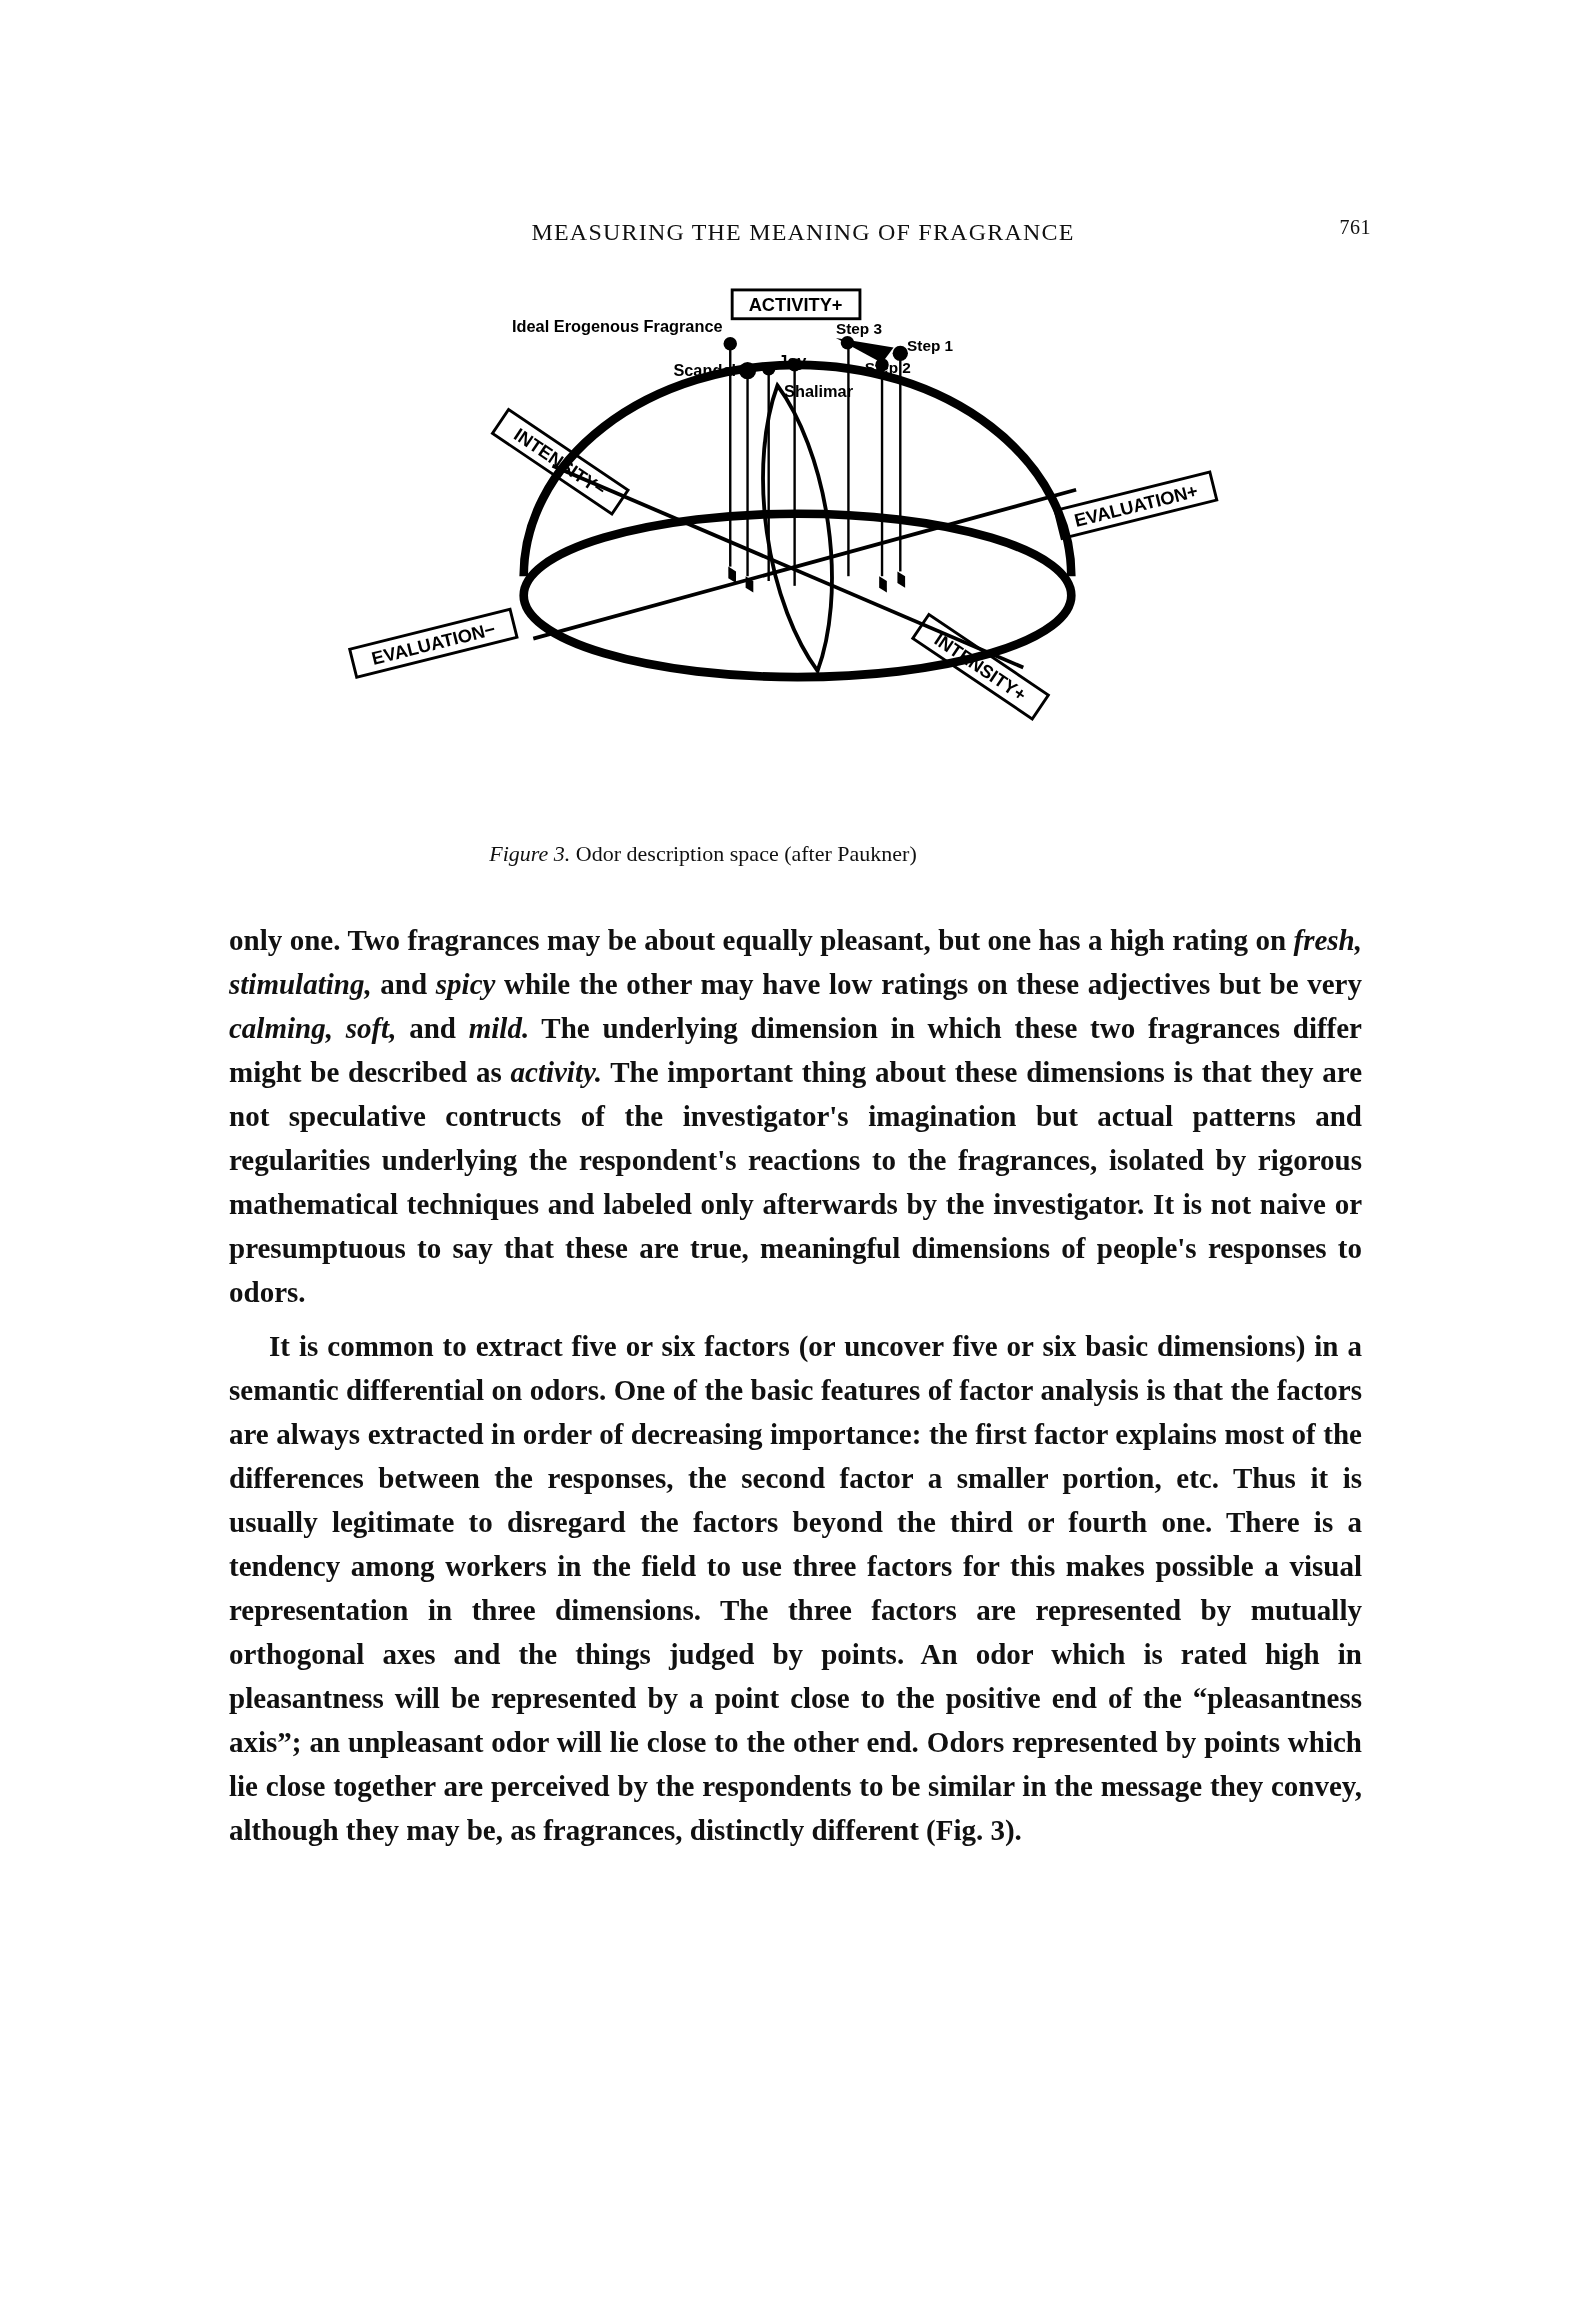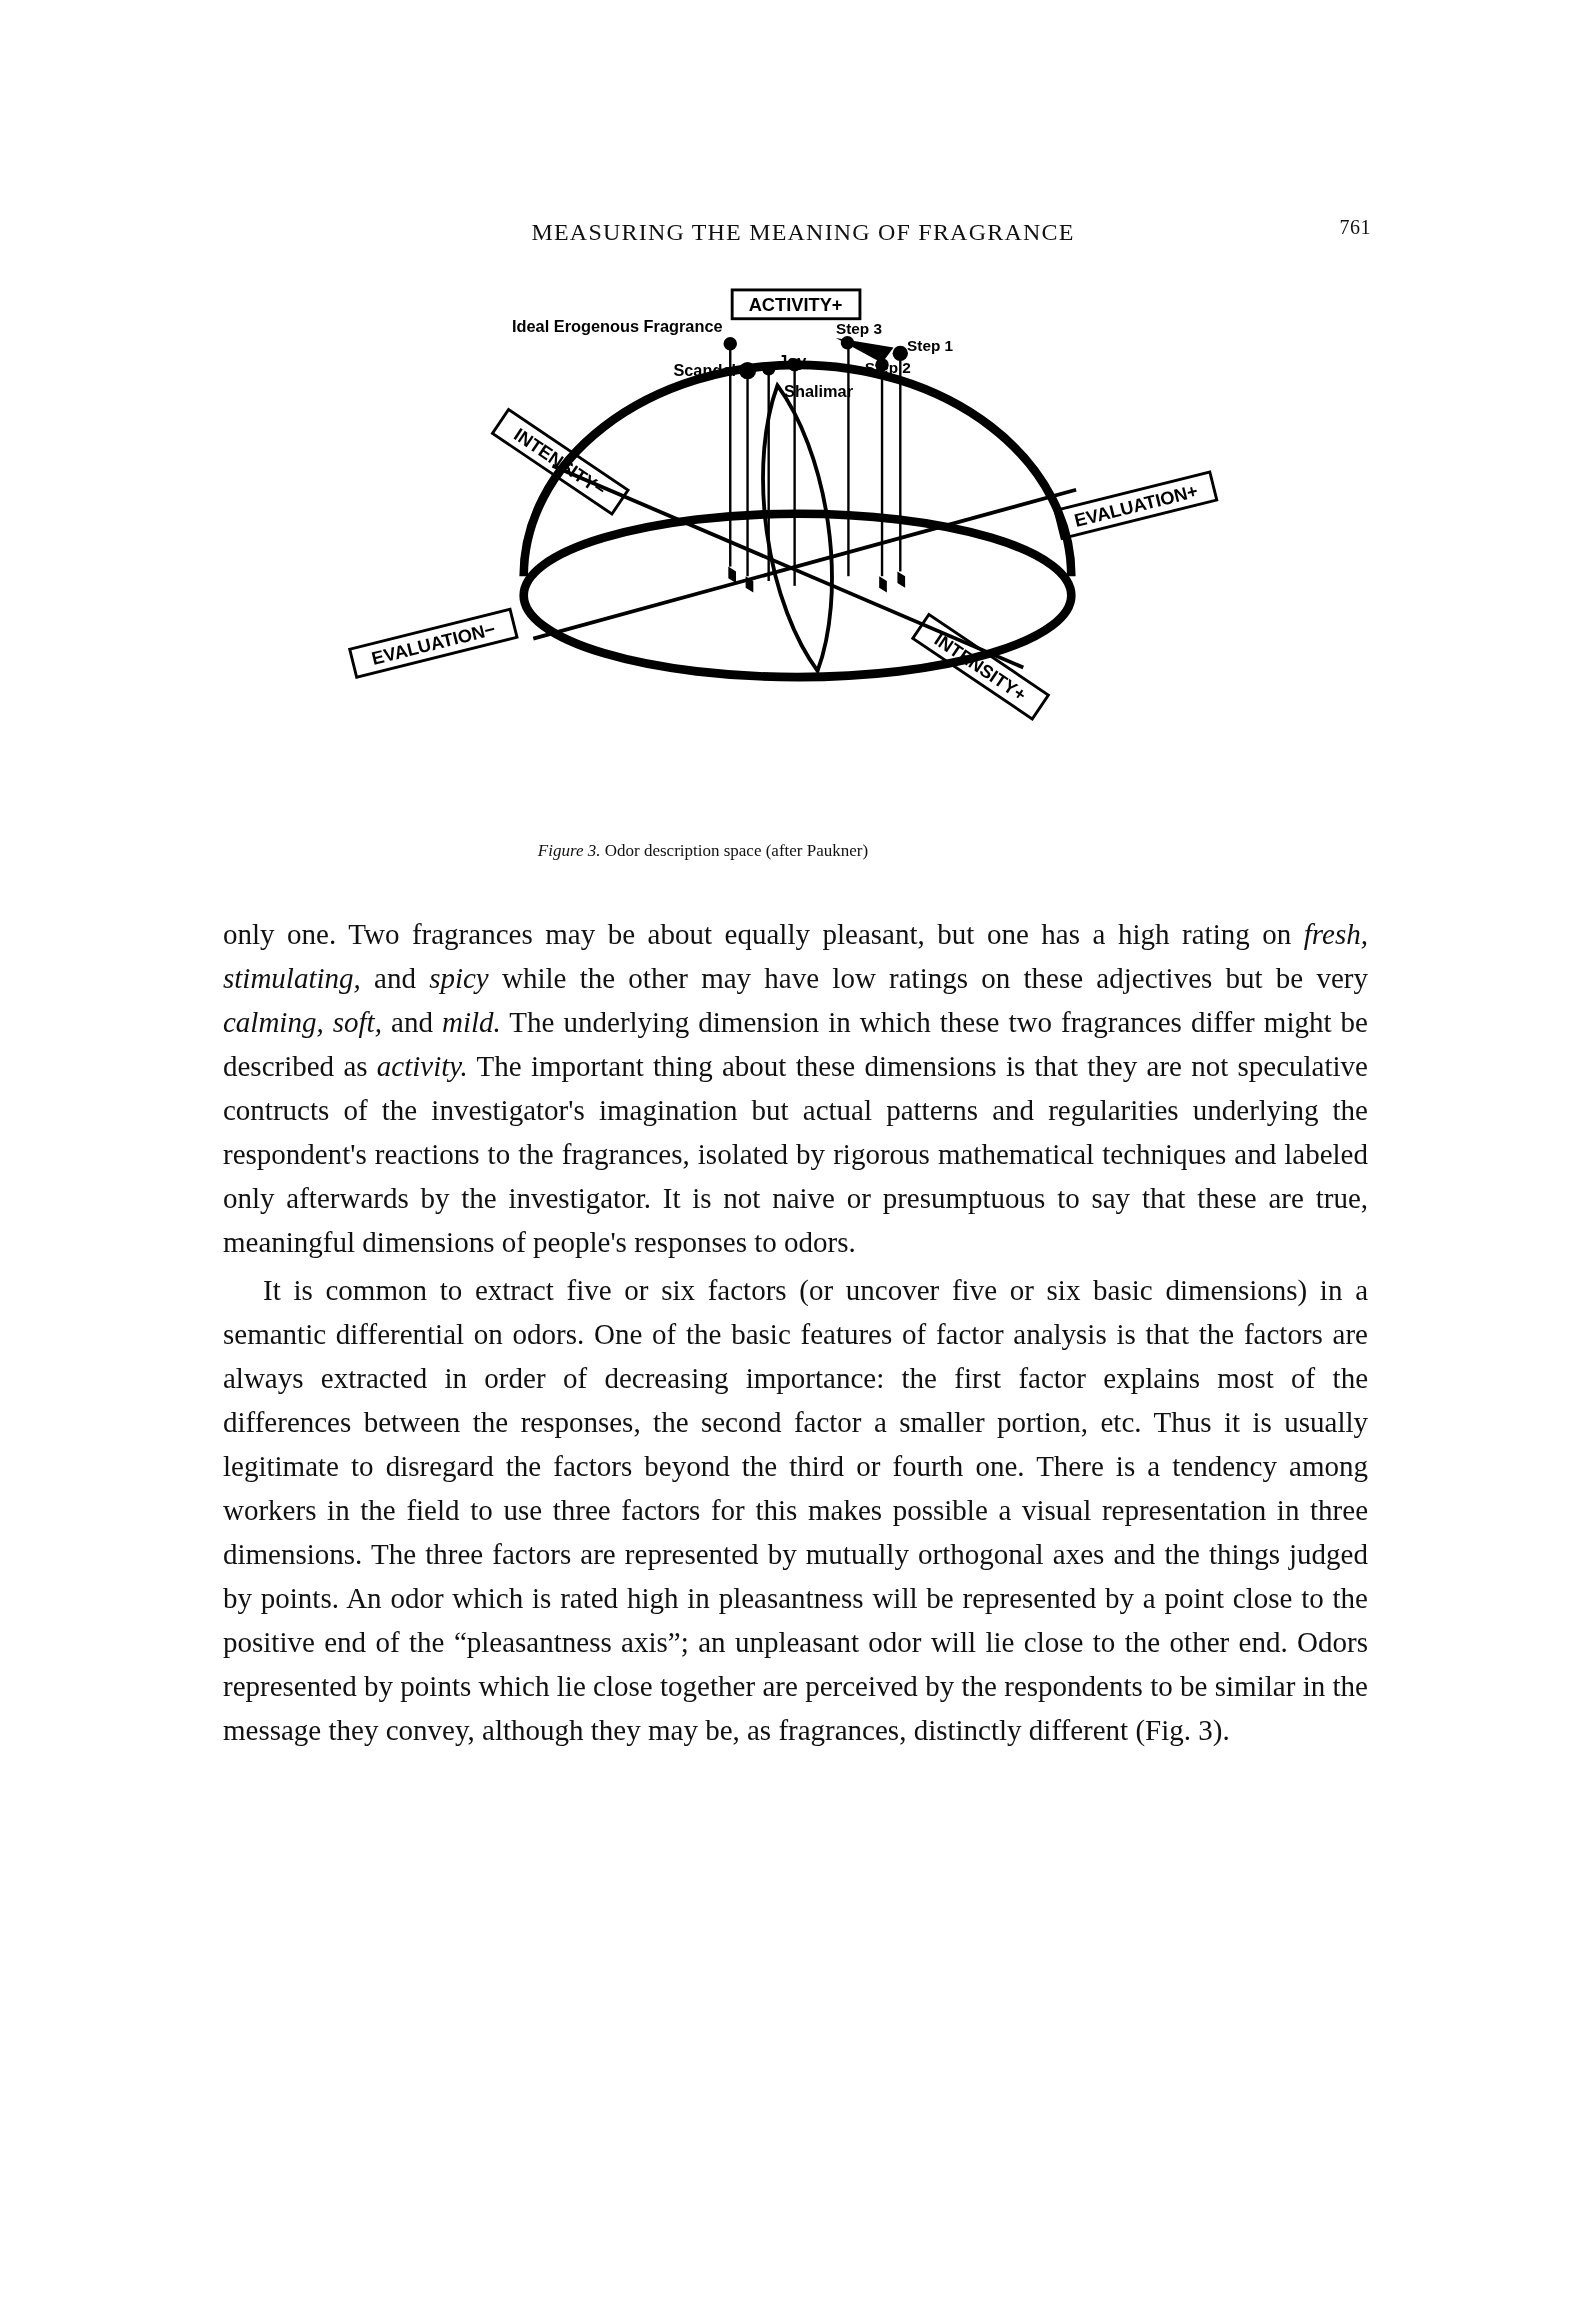--- a/index.html
+++ b/index.html
@@ -44,38 +44,39 @@
     top: 288px;
     width: 961px;
     height: 538px;
   }
   .figure-caption {
     position: absolute;
     left: 0;
     top: 841px;
     width: 1406px;
     text-align: center;
-    font-size: 17px;
+    font-size: 22px;
   }
   .figure-caption .fignum {
     font-style: italic;
   }
   .body-text {
     position: absolute;
     left: 219px;
     top: 908px;
     width: 1153px;
     font-size: 29px;
     line-height: 44px;
     text-align: justify;
     text-justify: inter-word;
     hyphens: manual;
   }
   .body-text p {
-    margin: 4px;
+    margin: 10px;
+    font-weight: bold;
   }
   .body-text p.indent {
     text-indent: 40px;
   }
   .body-text i { font-style: italic; }
   svg { display: block; }
   .lbl {
     font-family: "Liberation Sans", sans-serif;
     font-weight: bold;
   }

